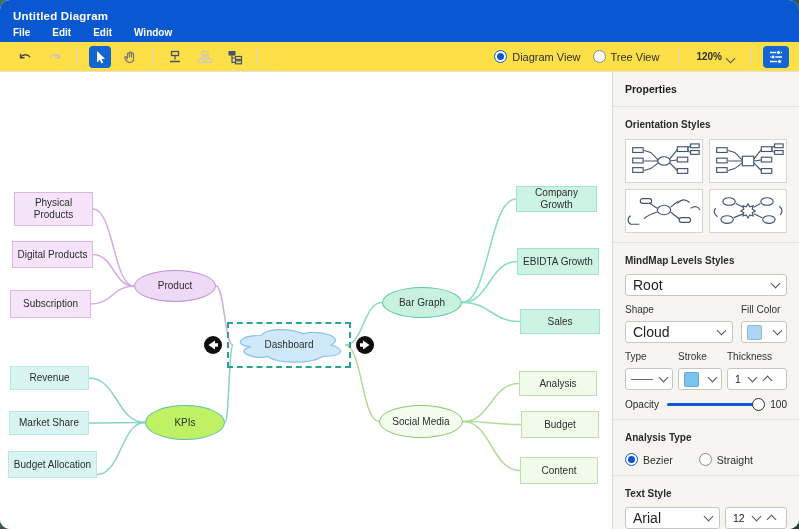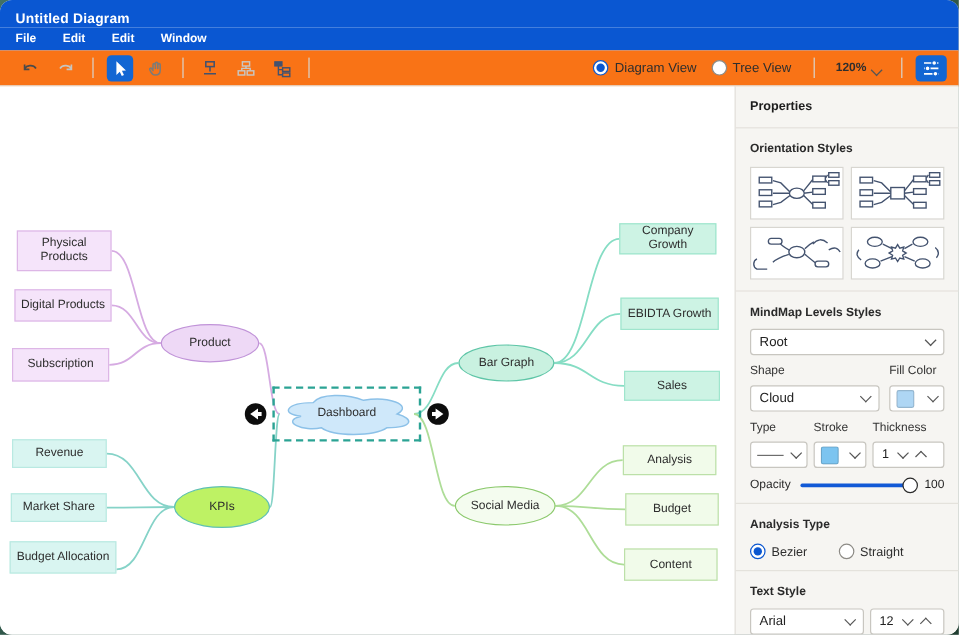--- a/index.html
+++ b/index.html
@@ -4,21 +4,21 @@
 <style>
   html,body{margin:0;padding:0;}
   body{background:linear-gradient(135deg,#46796c 0%,#35604f 55%,#27493a 100%);font-family:"Liberation Sans",sans-serif;}
   .window{width:799px;height:529px;border-radius:10px;overflow:hidden;background:#fff;position:relative;box-shadow:0 8px 30px rgba(0,0,0,.35);}
   
   .titlebar{height:22px;background:#0a57d2;color:#fff;display:flex;align-items:flex-end;padding:0 13px 1px;}
   .titlebar .title{font-size:11.5px;font-weight:bold;letter-spacing:.2px;}
   .menubar{height:19px;background:#0a57d2;display:flex;align-items:center;padding:0 13px;}
   .menu-item{color:#fff;font-size:10px;font-weight:bold;margin-right:22px;cursor:default;}
   
-  .toolbar{height:29px;background:#f97316;border-bottom:1px solid #e3e1db;display:flex;align-items:center;padding:0 10px;}
+  .toolbar{height:29px;background:#fde047;border-bottom:1px solid #e3e1db;display:flex;align-items:center;padding:0 10px;}
   .tb-btn{width:22px;height:22px;display:flex;align-items:center;justify-content:center;border-radius:4px;margin:0 4px;}
   .tb-btn.active{background:#1266d3;}
   .tb-sep{width:1px;height:17px;background:#d9d6d0;margin:0 7px;}
   .tb-right{margin-left:auto;display:flex;align-items:center;}
   .t-radio{display:flex;align-items:center;gap:5px;margin-right:12px;font-size:11px;color:#2e2e2e;}
   .radio{width:13px;height:13px;border-radius:50%;border:1px solid #8d8b86;background:#fff;position:relative;box-sizing:border-box;flex:none;}
   .radio.sel{border:1.5px solid #0b57d0;}
   .radio.sel::after{content:"";position:absolute;inset:2px;border-radius:50%;background:#0b57d0;}
   .zoom-ctl{display:flex;align-items:flex-end;gap:5px;font-size:10px;color:#2e2e2e;margin:0 10px;font-weight:bold;}
   .chev{width:6px;height:6px;border-right:1.3px solid #555;border-bottom:1.3px solid #555;transform:rotate(45deg);display:inline-block;margin-top:-3px;flex:none;}
@@ -38,21 +38,21 @@
   .nav-arrow{position:absolute;width:18px;height:18px;border-radius:50%;background:#0d0d0d;display:flex;align-items:center;justify-content:center;z-index:3;cursor:pointer;}
   
   .panel{width:187px;background:#f6f5f2;border-left:1px solid #dcdad4;box-sizing:border-box;color:#222;}
   .p-sec{padding:7px 12px 9px;border-bottom:1px solid #e4e2dc;}
   .p-title{font-size:10.5px;font-weight:bold;color:#1d1d1d;}
   .p-label{font-size:10px;font-weight:bold;color:#2a2a2a;}
   .p-sub{font-size:10px;color:#333;}
   .thumbs{display:grid;grid-template-columns:1fr 1fr;gap:6px;margin-top:7px;}
   .thumb{background:#fff;border:1px solid #d8d6d0;height:42px;display:flex;align-items:center;justify-content:center;cursor:pointer;}
   .thumb svg{stroke:#44536f;fill:#fff;stroke-width:1.2;}
-  .sel-box{height:22px;background:#fff;border:1px solid #c8c6c0;border-radius:3px;display:flex;align-items:center;justify-content:space-between;padding:0 7px;font-size:11px;color:#222;box-sizing:border-box;cursor:pointer;}
+  .sel-box{height:22px;background:#fff;border:1px solid #c8c6c0;border-radius:3px;display:flex;align-items:center;justify-content:space-between;padding:0 7px;font-size:14px;color:#222;box-sizing:border-box;cursor:pointer;}
   .swatch-ctl{height:22px;background:#fff;border:1px solid #c8c6c0;border-radius:3px;display:flex;align-items:center;justify-content:space-between;padding:0 5px;box-sizing:border-box;cursor:pointer;}
   .swatch{width:15px;height:15px;border-radius:2px;border:1px solid rgba(0,0,0,.15);box-sizing:border-box;}
   .row{display:flex;align-items:flex-start;justify-content:space-between;}
   .stepper{height:22px;background:#fff;border:1px solid #c8c6c0;border-radius:3px;display:flex;align-items:center;gap:8px;padding:0 7px;font-size:10.5px;box-sizing:border-box;}
   .slider-row{display:flex;align-items:center;margin-top:9px;}
   .slider-row .lab{font-size:10px;color:#2a2a2a;margin-right:8px;}
   .track{flex:1;height:3px;background:#1159d6;border-radius:2px;position:relative;margin-right:10px;}
   .knob{position:absolute;right:-5px;top:-5px;width:11px;height:11px;background:#fff;border:1.7px solid #2b2b2b;border-radius:50%;cursor:pointer;}
   .slider-row .val{font-size:10px;color:#1d1d1d;}
   .line-sample{display:inline-block;width:22px;border-top:1.6px solid #6d6d6d;}

